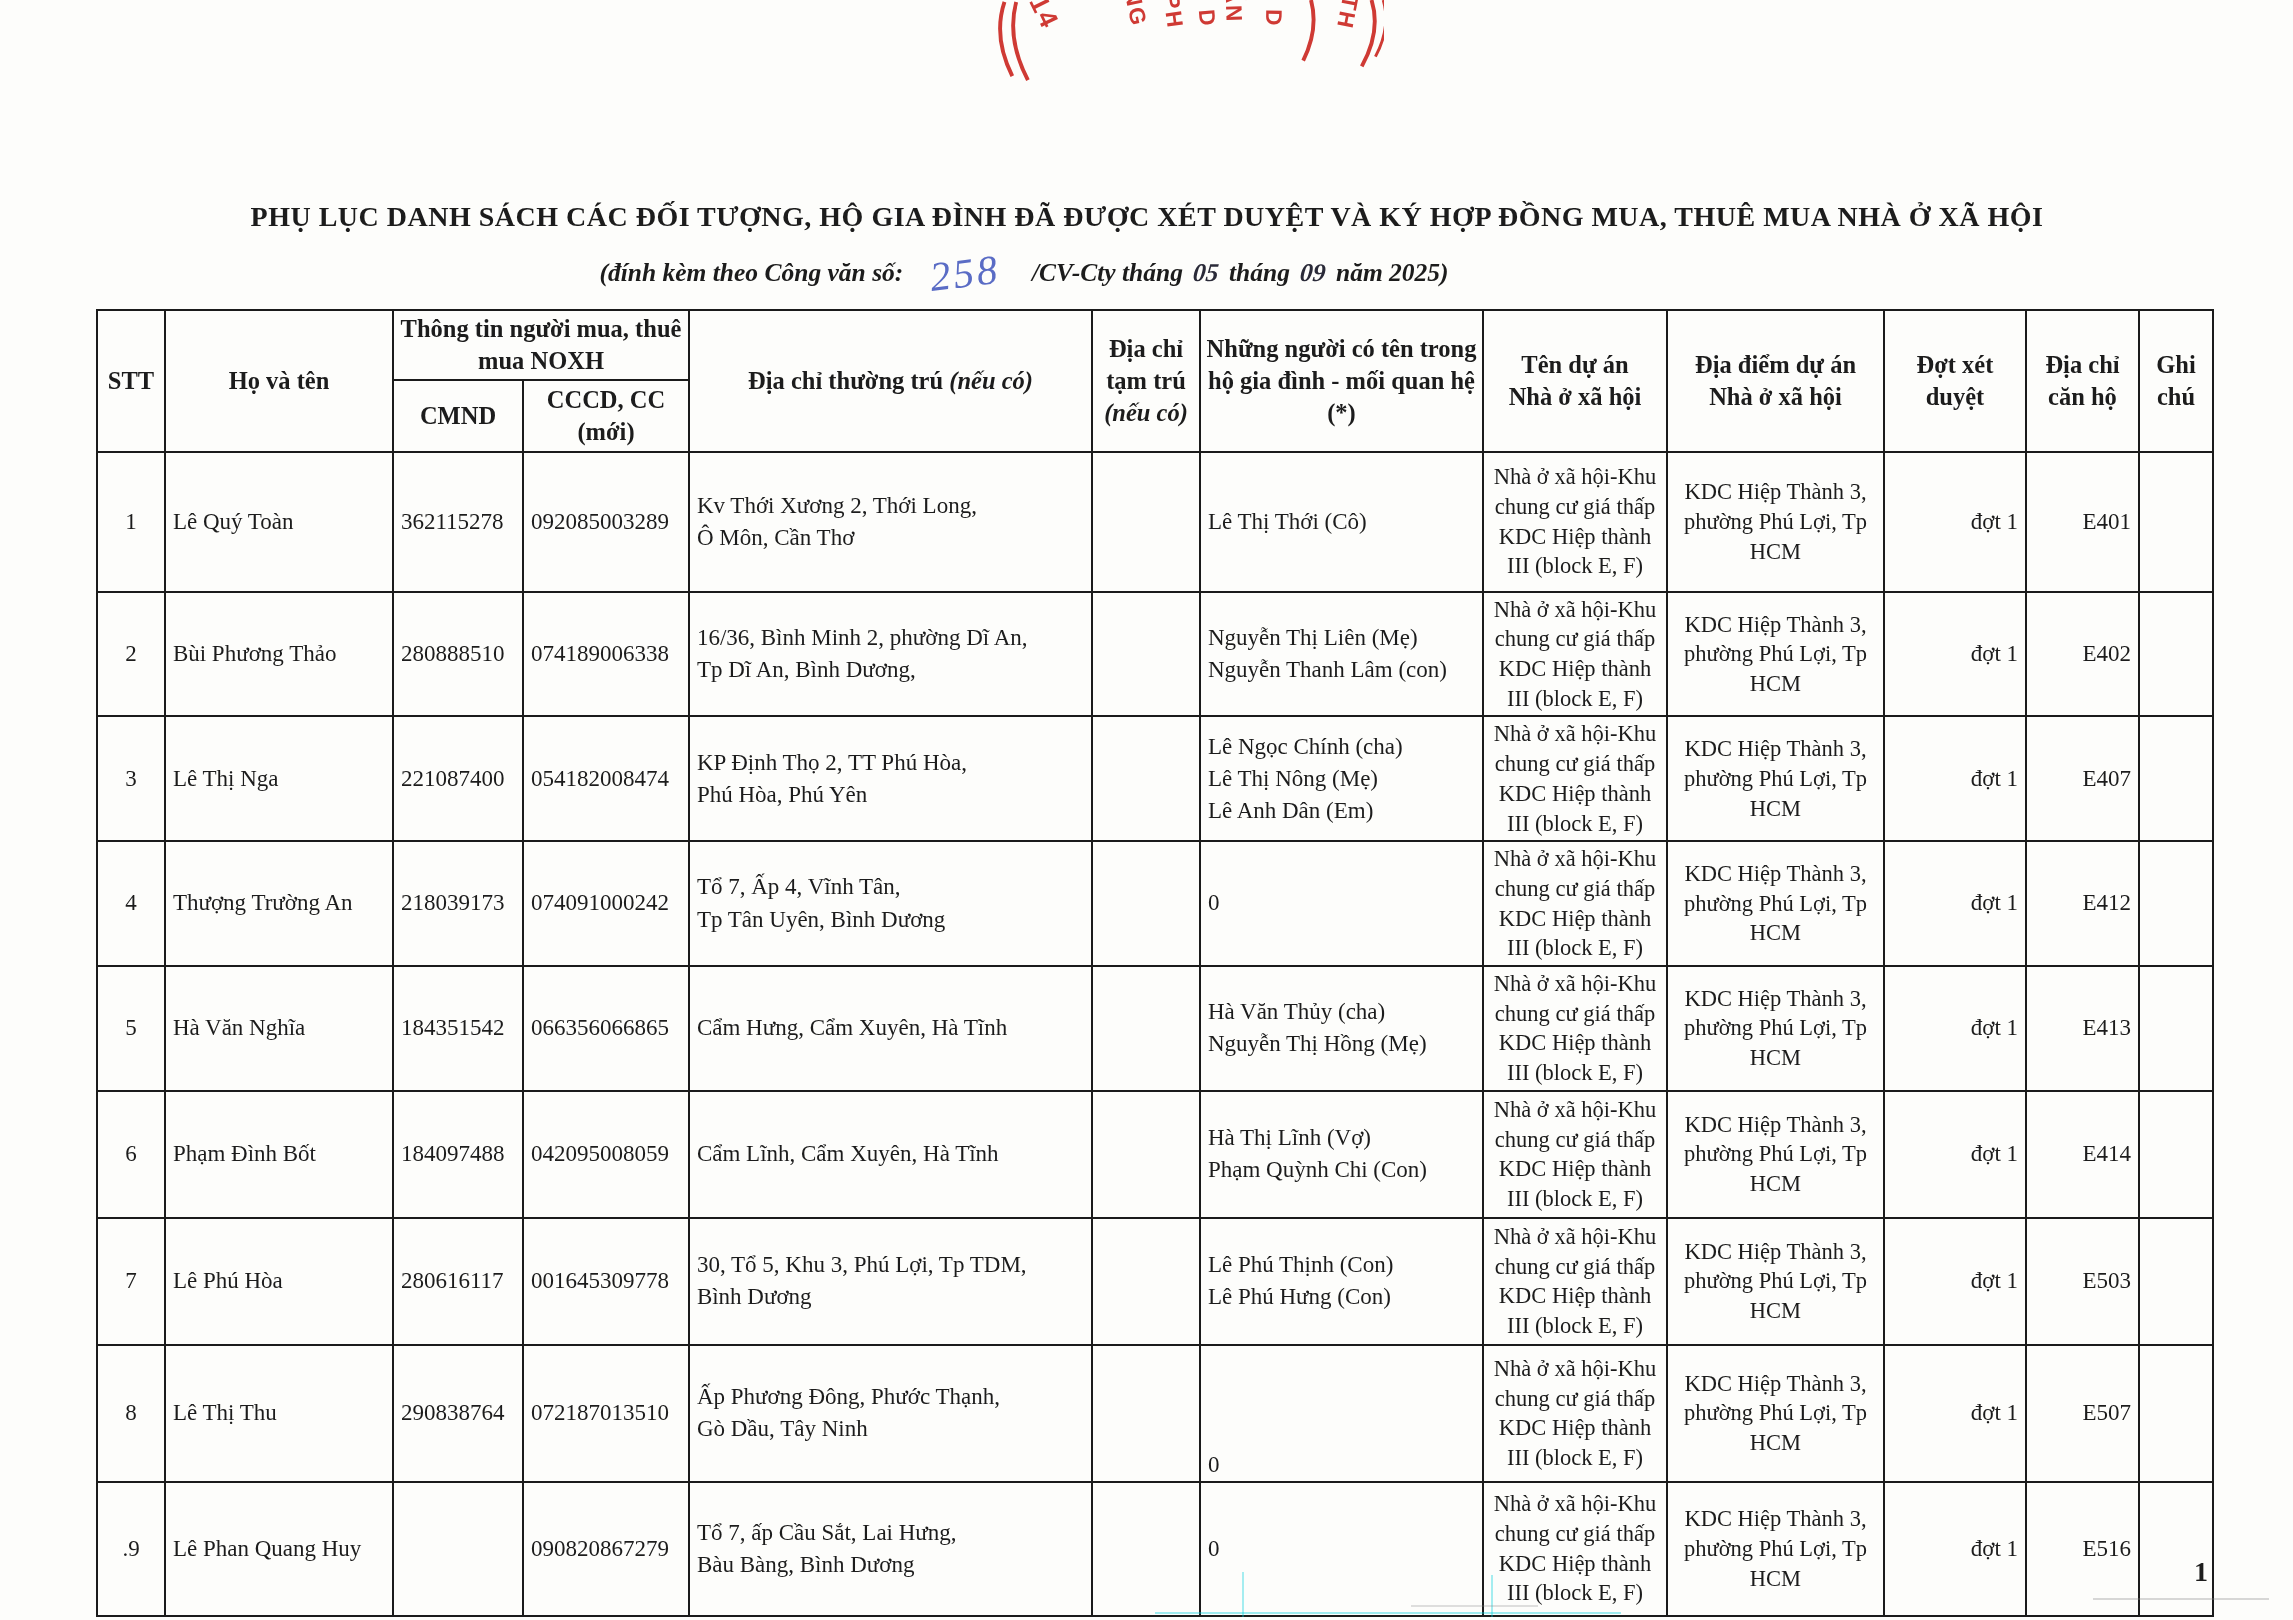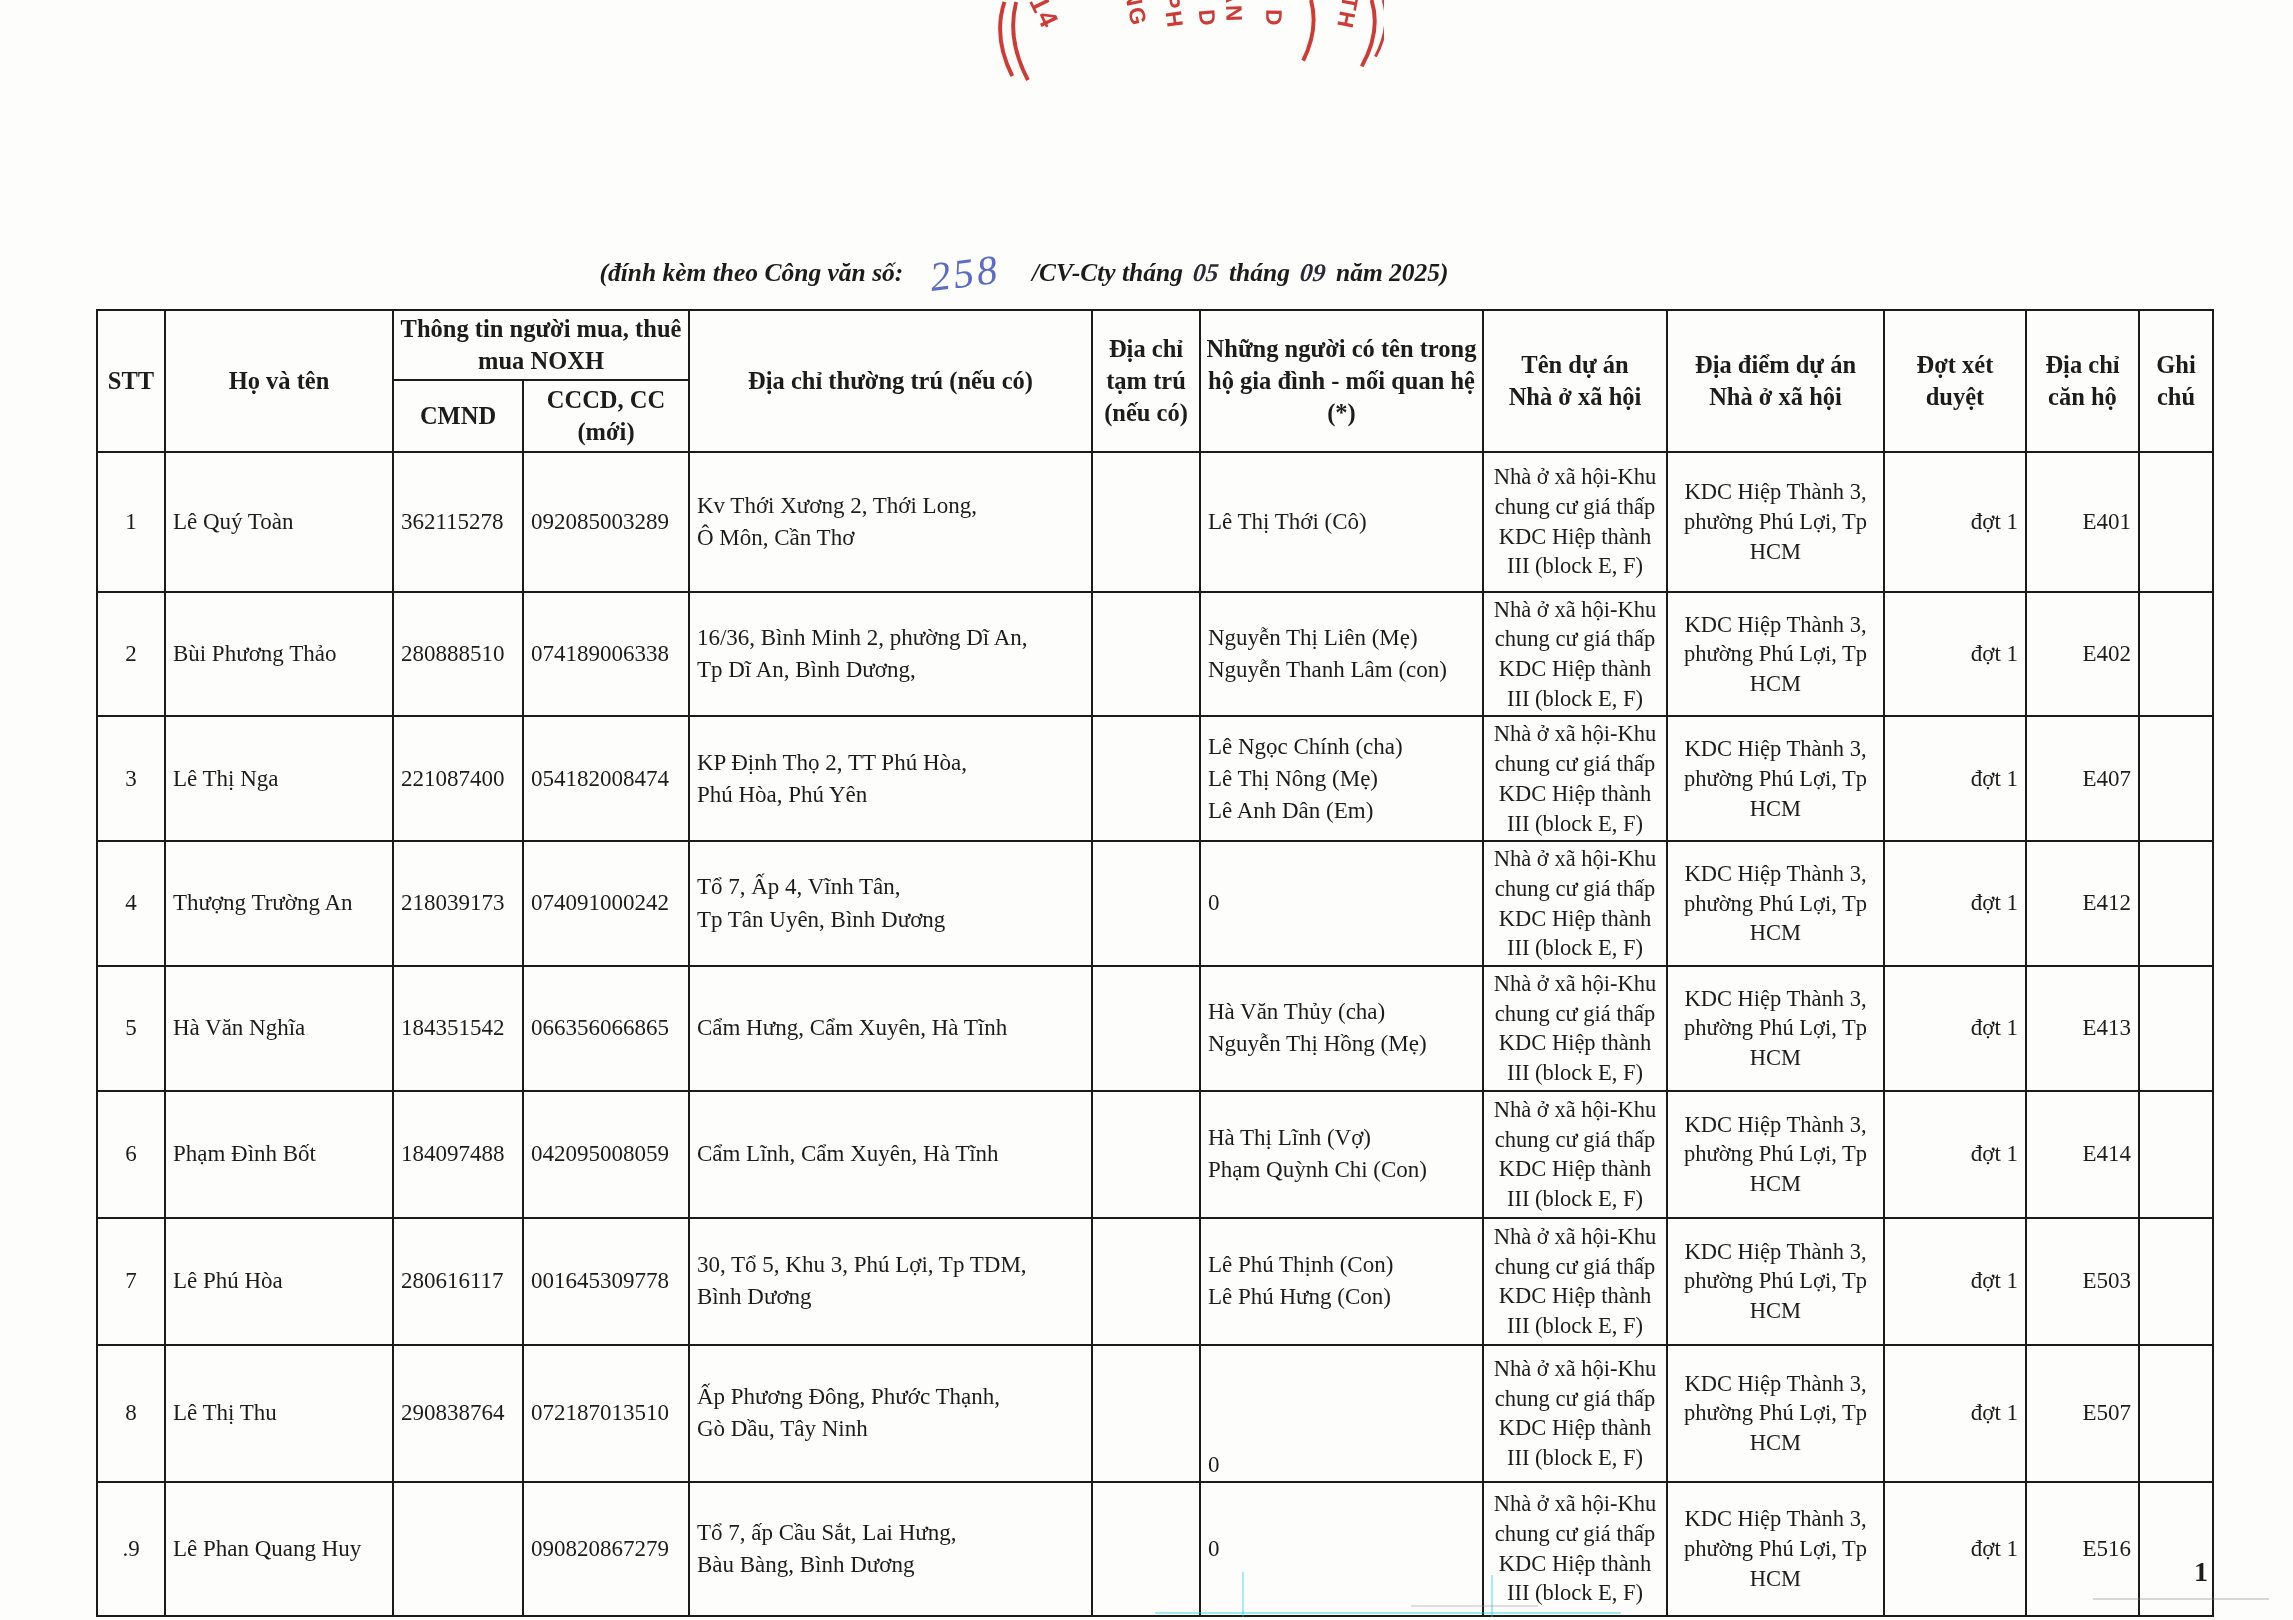--- a/index.html
+++ b/index.html
@@ -48,21 +48,21 @@
   .doc thead th {
     font-weight:bold; font-size:24.5px; line-height:1.3; text-align:center;
     vertical-align:middle; padding:2px 3.9px; border-bottom-width:2.9px;
   }
   .doc thead tr:nth-child(1) { height:61px; }
   .doc thead tr:nth-child(2) { height:72px; }
   .doc td {
     font-size:23px; line-height:1.4; vertical-align:middle;
     padding:2.9px 6.9px; white-space:pre-line;
   }
-  .hdr-note { font-weight:bold;text-align:center; }
+  .hdr-note { font-style:italic; font-weight:bold;text-align:center; }
 
   tbody tr:nth-child(1){ height:140px; }
   tbody tr:nth-child(2){ height:120px; }
   tbody tr:nth-child(3){ height:123px; }
   tbody tr:nth-child(4){ height:121px; }
   tbody tr:nth-child(5){ height:123px; }
   tbody tr:nth-child(6){ height:127px; }
   tbody tr:nth-child(7){ height:127px; }
   tbody tr:nth-child(8){ height:137px; }
   tbody tr:nth-child(9){ height:134px; }
@@ -97,20 +97,21 @@
     </svg>
     <span>014</span>
     <span>ỐNG</span>
     <span>Ổ PH</span>
     <span>ÂY D</span>
     <span>VẤN</span>
     <span>NH D</span>
     <span>ỚI-TH</span>
   </div>
 
+  <div class="title">PHỤ LỤC DANH SÁCH CÁC ĐỐI TƯỢNG, HỘ GIA ĐÌNH ĐÃ ĐƯỢC XÉT DUYỆT VÀ KÝ HỢP ĐỒNG MUA, THUÊ MUA NHÀ Ở XÃ HỘI</div>
   <div class="subtitle">
     <span>(đính kèm theo Công văn số:</span><span class="hand-number">258</span><span>/CV-Cty tháng</span>
     <span class="hand-small">05</span>
     <span>tháng</span>
     <span class="hand-small">09</span>
     <span>năm 2025)</span>
   </div>
 
   <table class="doc">
     <colgroup>

